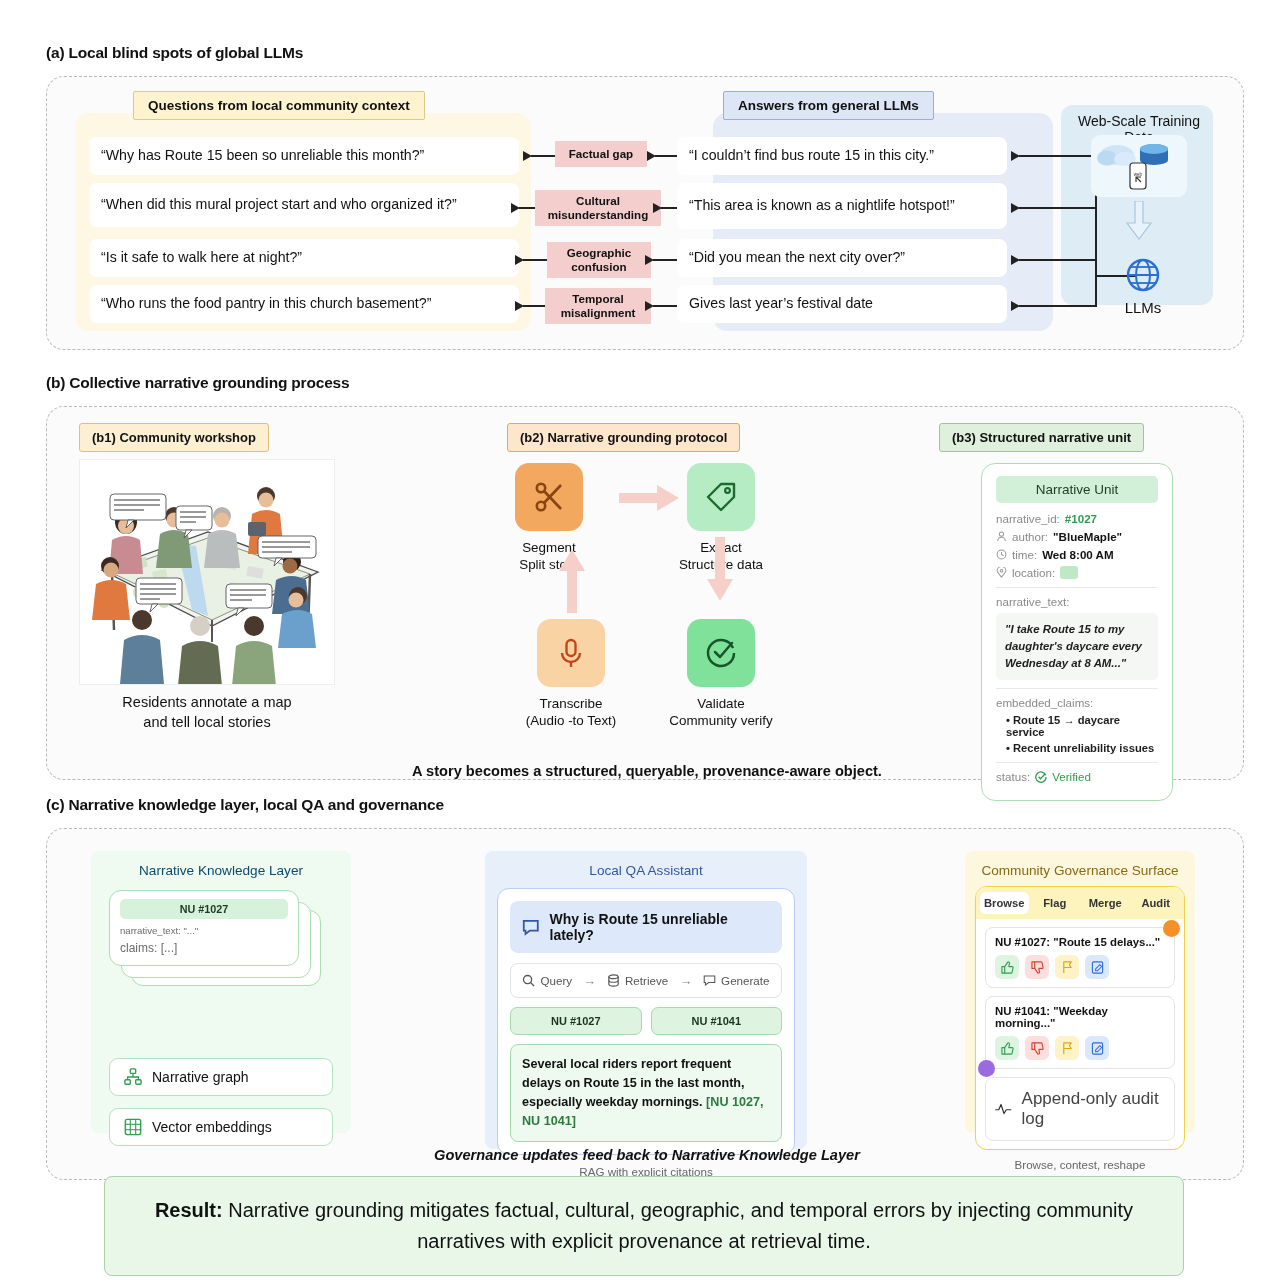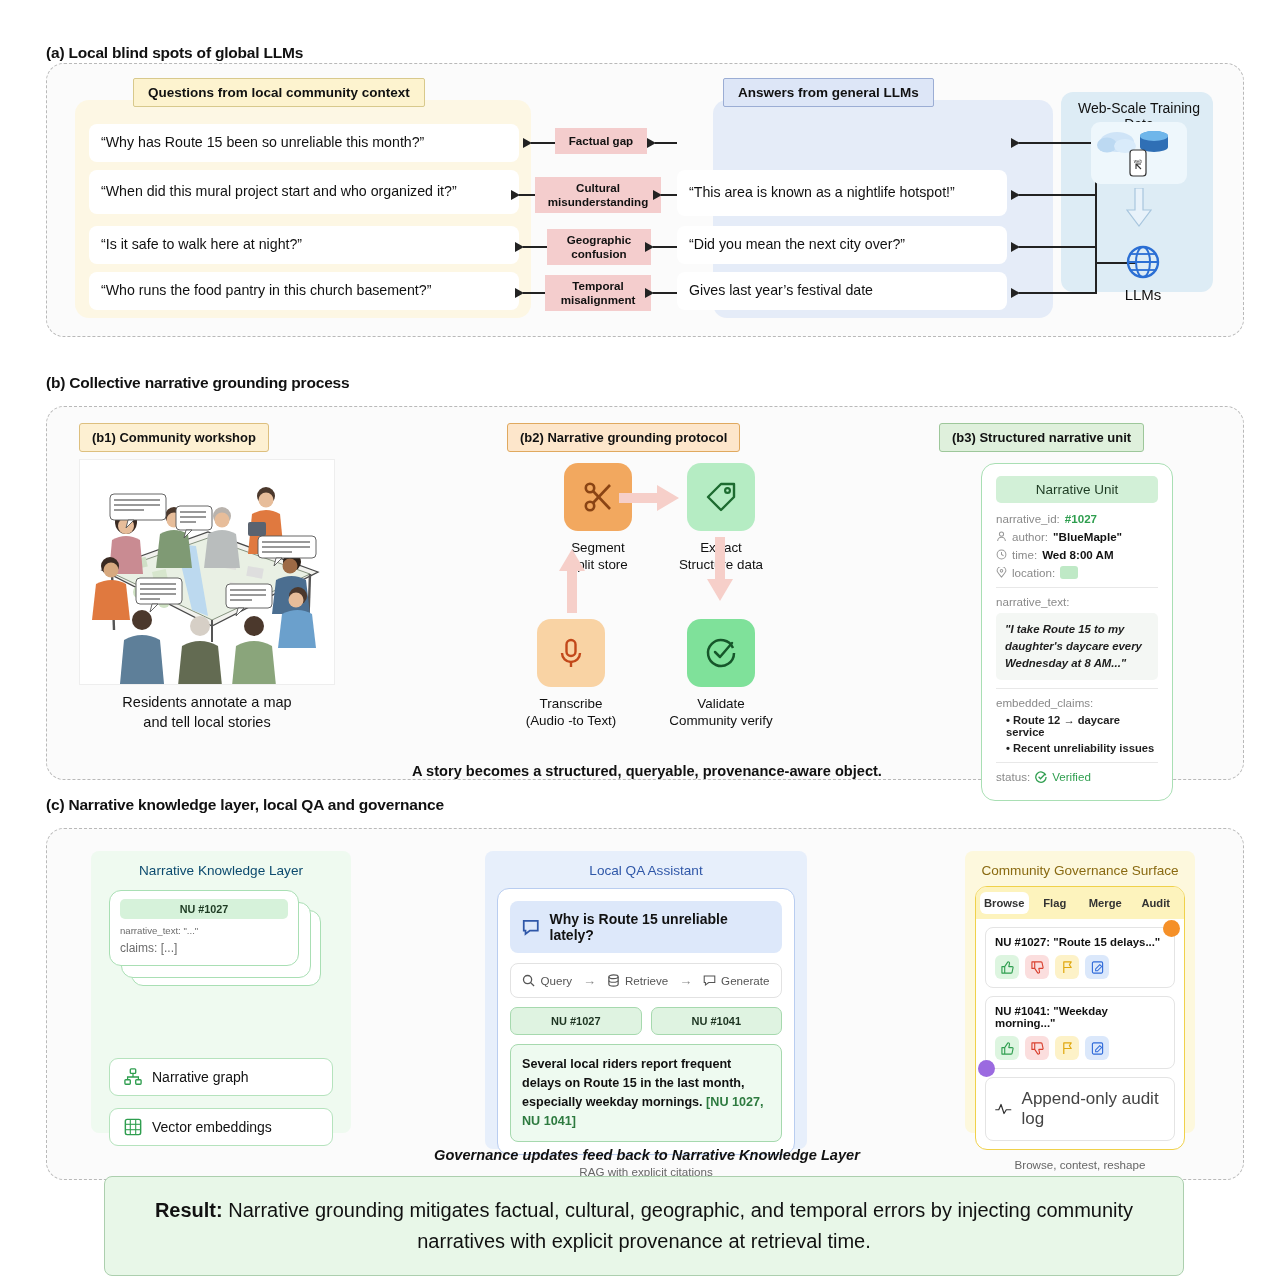--- a/index.html
+++ b/index.html
@@ -17,21 +17,21 @@
   }
   .dashed-panel {
     border: 1.6px dashed #b9b9b9;
     border-radius: 18px;
     background: #fbfbfb;
     position: relative;
   }
 
   
   #sec-a-wrap { position: absolute; left: 46px; top: 44px; width: 1198px; }
-  #sec-a-panel { margin-top: 1px; height: 274px; }
+  #sec-a-panel { margin-top: 14px; height: 274px; }
   .label-chip {
     display: inline-block; padding: 6px 14px;
     font-size: 13.5px; font-weight: bold; text-align: center;
     border-radius: 2px;
   }
   .chip-yellow { background: #fdf3cf; border: 1px solid #d8c98c; }
   .chip-blue   { background: #dde6f7; border: 1px solid #9badd4; }
 
   #q-card {
     position: absolute; left: 28px; top: 36px; width: 456px; height: 218px;
@@ -180,20 +180,21 @@
     <div class="white-row" style="left:42px; top:208px; width:430px; height:38px;">“Who runs the food pantry in this church basement?”</div>
 
     <div class="err-chip" style="left:508px; top:64px; width:92px; height:26px;">Factual gap</div>
     <div class="err-chip" style="left:488px; top:113px; width:126px; height:36px; white-space:pre-line;">Cultural
 misunderstanding</div>
     <div class="err-chip" style="left:500px; top:165px; width:104px; height:36px; white-space:pre-line;">Geographic
 confusion</div>
     <div class="err-chip" style="left:498px; top:211px; width:106px; height:36px; white-space:pre-line;">Temporal
 misalignment</div>
 
+    <div class="white-row" style="left:630px; top:60px; width:330px; height:38px;">“I couldn’t find bus route 15 in this city.”</div>
     <div class="white-row" style="left:630px; top:106px; width:330px; height:46px;">“This area is known as a nightlife hotspot!”</div>
     <div class="white-row" style="left:630px; top:208px; width:330px; height:38px;">Gives last year’s festival date</div>
     <div class="white-row" style="left:630px; top:162px; width:330px; height:38px;">“Did you mean the next city over?”</div>
 
     <div class="arrow-line" style="left:484px; top:78px; width:24px;"></div>
     <div class="arrow-head" style="left:476px; top:74px; transform:rotate(180deg);"></div>
     <div class="arrow-line" style="left:472px; top:130px; width:16px;"></div>
     <div class="arrow-head" style="left:464px; top:126px; transform:rotate(180deg);"></div>
     <div class="arrow-line" style="left:476px; top:182px; width:24px;"></div>
     <div class="arrow-head" style="left:468px; top:178px; transform:rotate(180deg);"></div>
@@ -360,21 +361,21 @@
         </g>
       </svg>
     </div>
     <div style="position:absolute; left:32px; top:286px; width:256px; text-align:center; font-size:14.5px; line-height:1.35; white-space:pre-line;">Residents annotate a map
 and tell local stories</div>
 
     <div style="position:absolute; left:460px; top:16px;">
       <span class="sub-chip chip-b-orange">(b2) Narrative grounding protocol</span>
     </div>
 
-    <div style="position:absolute; left:517px; top:56px;">
+    <div style="position:absolute; left:468px; top:56px;">
       <div class="proto-tile" style="background:#f2a85f;">
         <svg width="36" height="36" viewBox="0 0 36 36">
           <circle cx="10" cy="9" r="4.2" fill="none" stroke="#8a4414" stroke-width="2.6"></circle>
           <circle cx="10" cy="27" r="4.2" fill="none" stroke="#8a4414" stroke-width="2.6"></circle>
           <line x1="13" y1="12" x2="30" y2="30" stroke="#8a4414" stroke-width="2.6"></line>
           <line x1="13" y1="24" x2="30" y2="6" stroke="#8a4414" stroke-width="2.6"></line>
         </svg>
       </div>
       <div class="proto-label" style="width:68px;">
         <div>Segment</div>
@@ -463,21 +464,21 @@
             <circle cx="6" cy="4.2" r="1.4" fill="none" stroke="#999" stroke-width="1.1"></circle>
           </svg>
         <span>location:</span>
         <span style="display:inline-block; width:18px; height:13px; background:#bfe9c6; border-radius:3px;"></span>
       </div>
       <div class="nu-hr"></div>
       <div class="nu-row">narrative_text:</div>
       <div class="nu-quote">"I take Route 15 to my daughter's daycare every Wednesday at 8 AM..."</div>
       <div class="nu-hr"></div>
       <div class="nu-row">embedded_claims:</div>
-      <div class="nu-claim">• Route 12 → daycare service</div>
+      <div class="nu-claim">• Route 15 → daycare service</div>
       <div class="nu-claim">• Recent unreliability issues</div>
       <div class="nu-hr"></div>
       <div class="nu-row">
         <span>status:</span>
         <svg width="12" height="12" viewBox="0 0 14 14">
             <path d="M12.5 5 a6 6 0 1 0 0.4 2" fill="none" stroke="#2f9e4f" stroke-width="1.5"></path>
             <polyline points="4.2,6.8 6.4,9 12,3.2" fill="none" stroke="#2f9e4f" stroke-width="1.5"></polyline>
           </svg>
         <span style="color:#2f9e4f;">Verified</span>
       </div>

